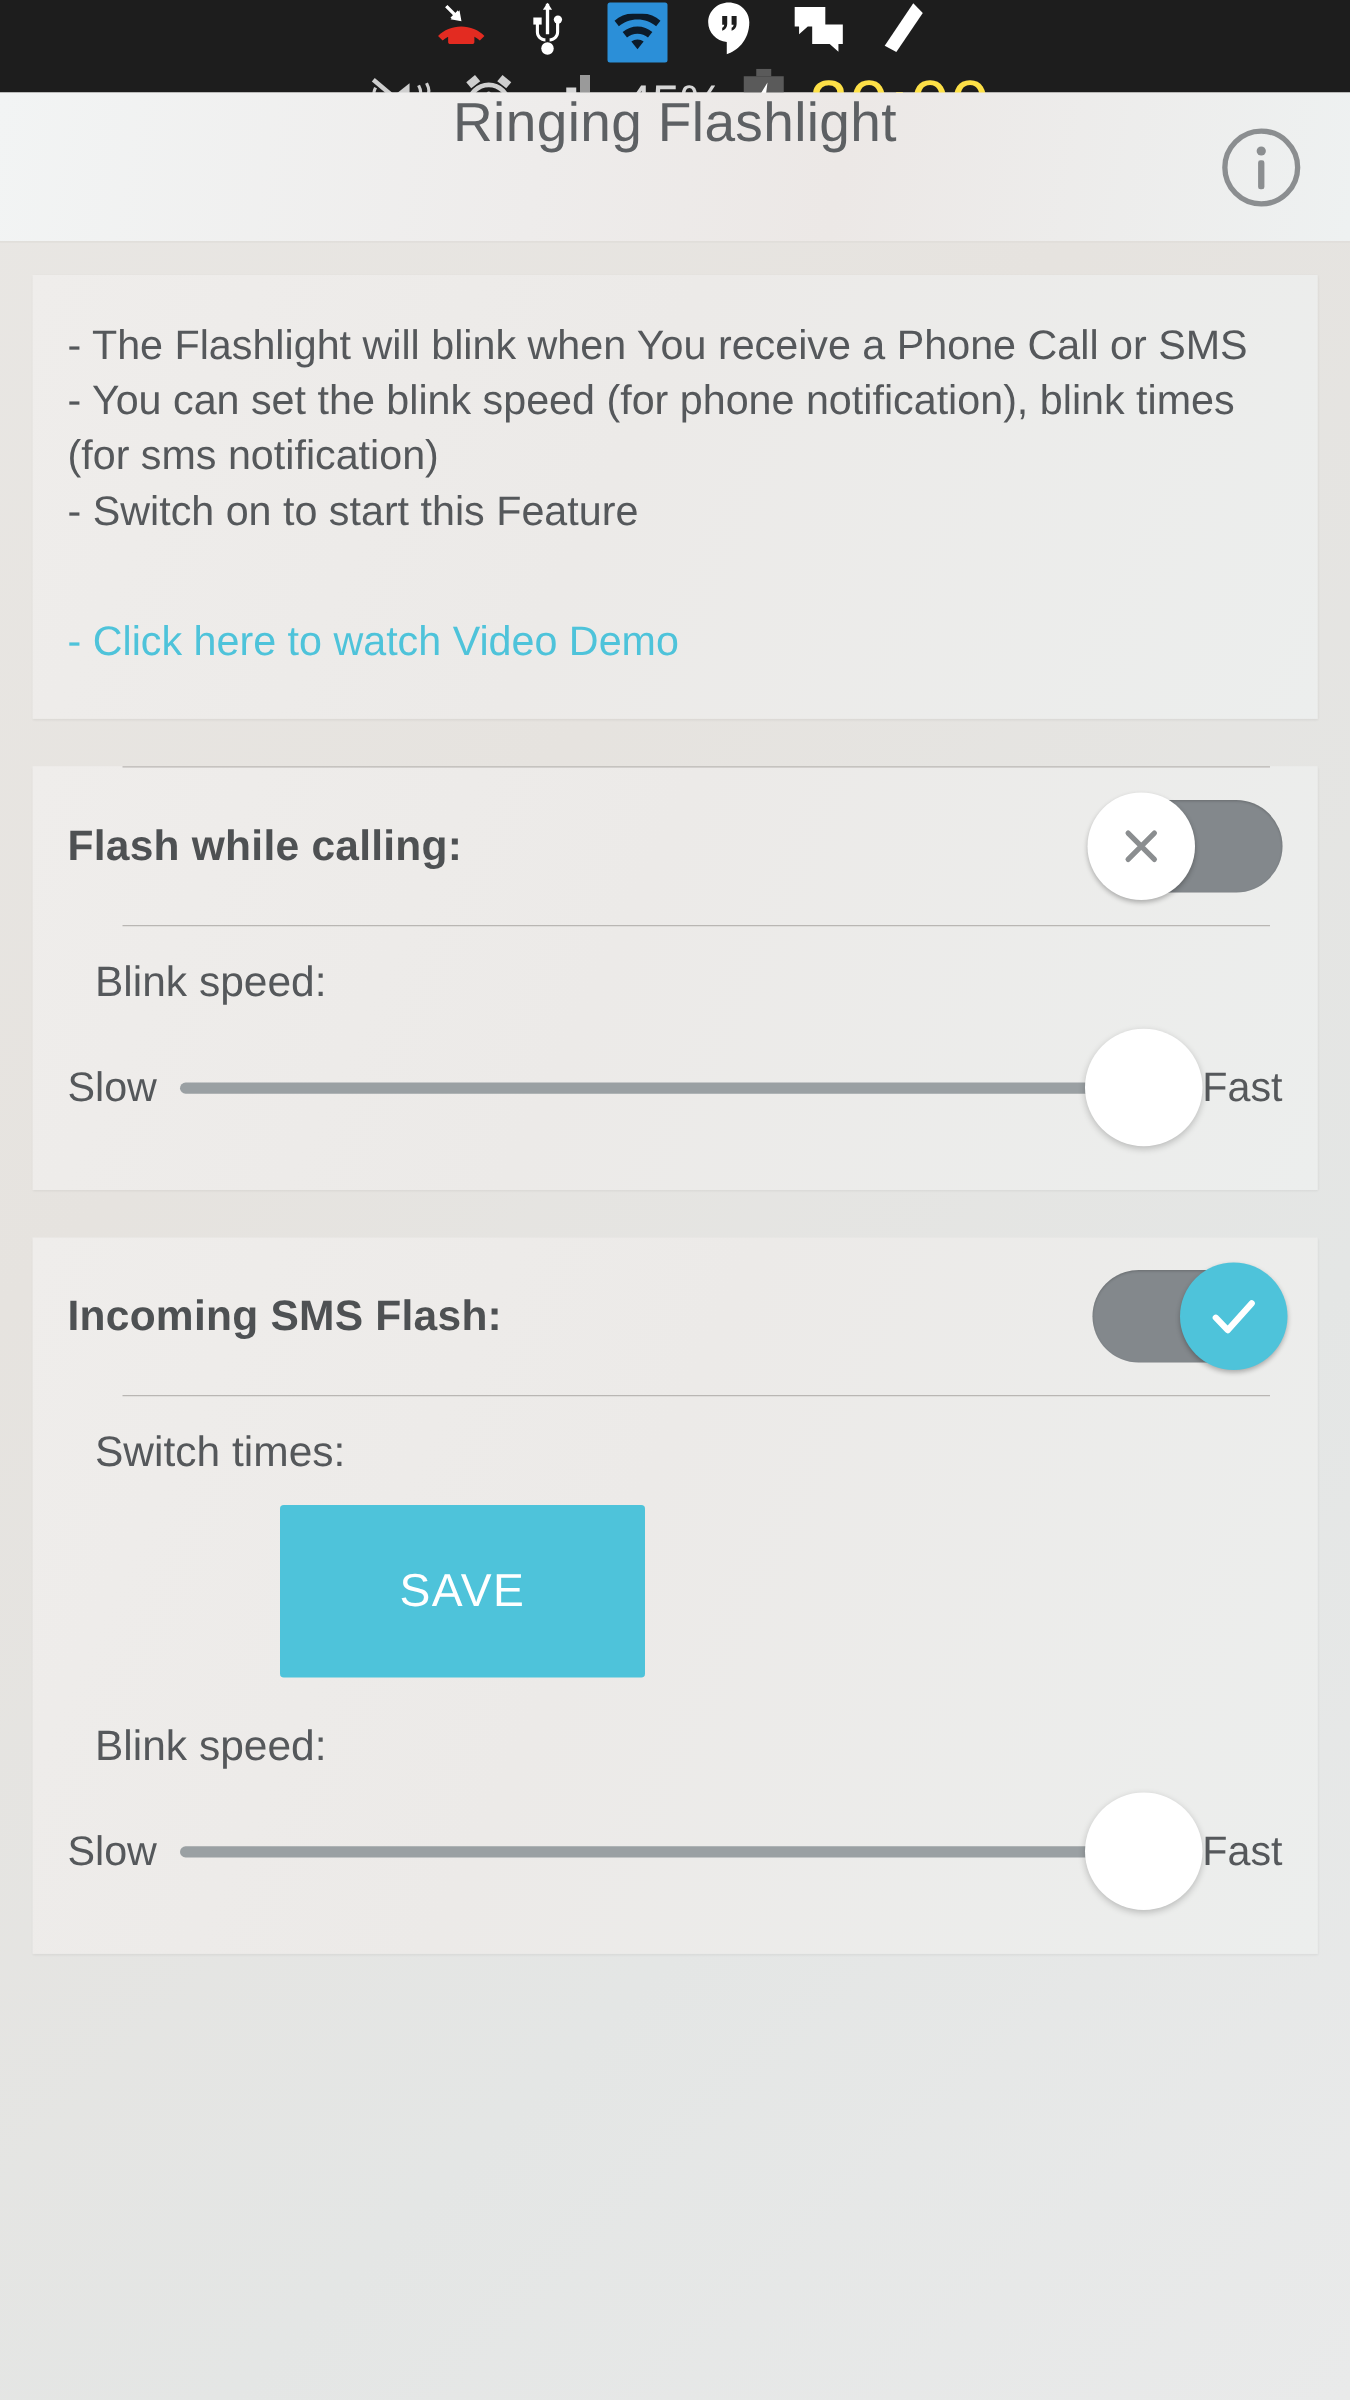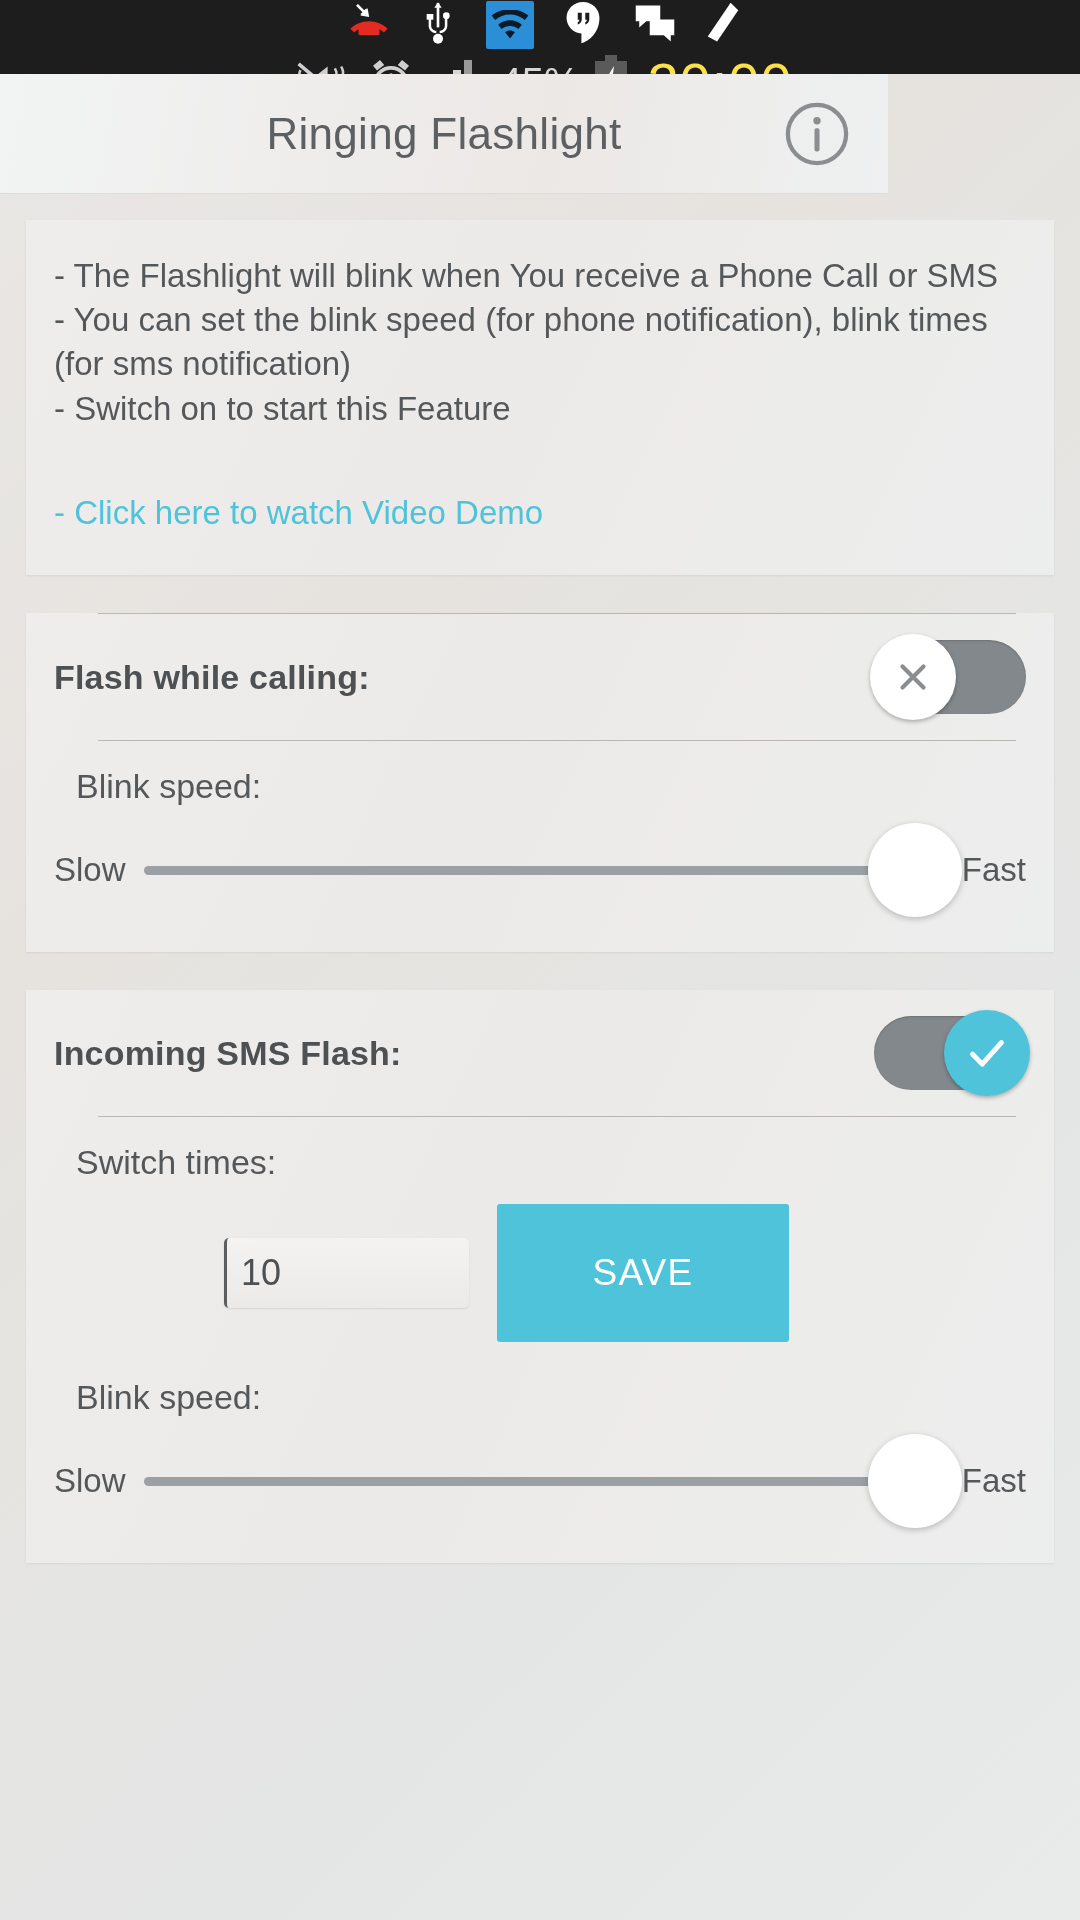--- a/index.html
+++ b/index.html
@@ -19,23 +19,23 @@
   .sb-spacer{flex:1 1 auto;}
   .sb-right{display:flex;align-items:center;gap:14px;flex:0 0 auto;}
   .sb-ico{display:block;}
   .wifi-box{background:#2b8fd8;width:48px;height:48px;display:flex;
     align-items:center;justify-content:center;border-radius:2px;}
   .batt-pct{color:#d6d6d6;font-size:40px;letter-spacing:0px;}
   .clock{color:#fde047;font-size:56px;letter-spacing:1px;padding-left:4px;}
 
   
   .appbar{
-    position:relative;height:120px;width:888px;
+    position:relative;height:120px;width:1080px;
     background:linear-gradient(100deg,#f2f4f4 0%,#eeeceb 40%,#ece8e6 62%,#eef1f1 100%);
-    display:flex;align-items:center;justify-content:center;
+    display:flex;justify-content:center;
     border-bottom:1px solid #dedbd8;
   }
   .appbar-title{font-size:44px;color:#5d6063;letter-spacing:.3px;}
   .info-btn{position:absolute;right:38px;top:50%;transform:translateY(-50%);
     width:66px;height:66px;}
 
   
   .content{padding:26px 26px 0 26px;}
   .card{
     background:linear-gradient(115deg,#efedeb 0%,#eceae8 45%,#eceeed 100%);
@@ -259,21 +259,20 @@
           </svg>
         </span>
       </span>
     </div>
 
     <div class="divider"></div>
 
     <div class="bt-label">Switch times:</div>
 
     <div class="bt-row">
-      <input class="bt-input" type="text" value="10" style="">
       <button class="save-btn">SAVE</button>
     </div>
 
     <div class="slider-label">Blink speed:</div>
     <div class="slider-row">
       <span class="slider-end">Slow</span>
       <span class="slider-track-wrap">
         <span class="slider-track"></span>
         <span class="slider-thumb"></span>
       </span>

